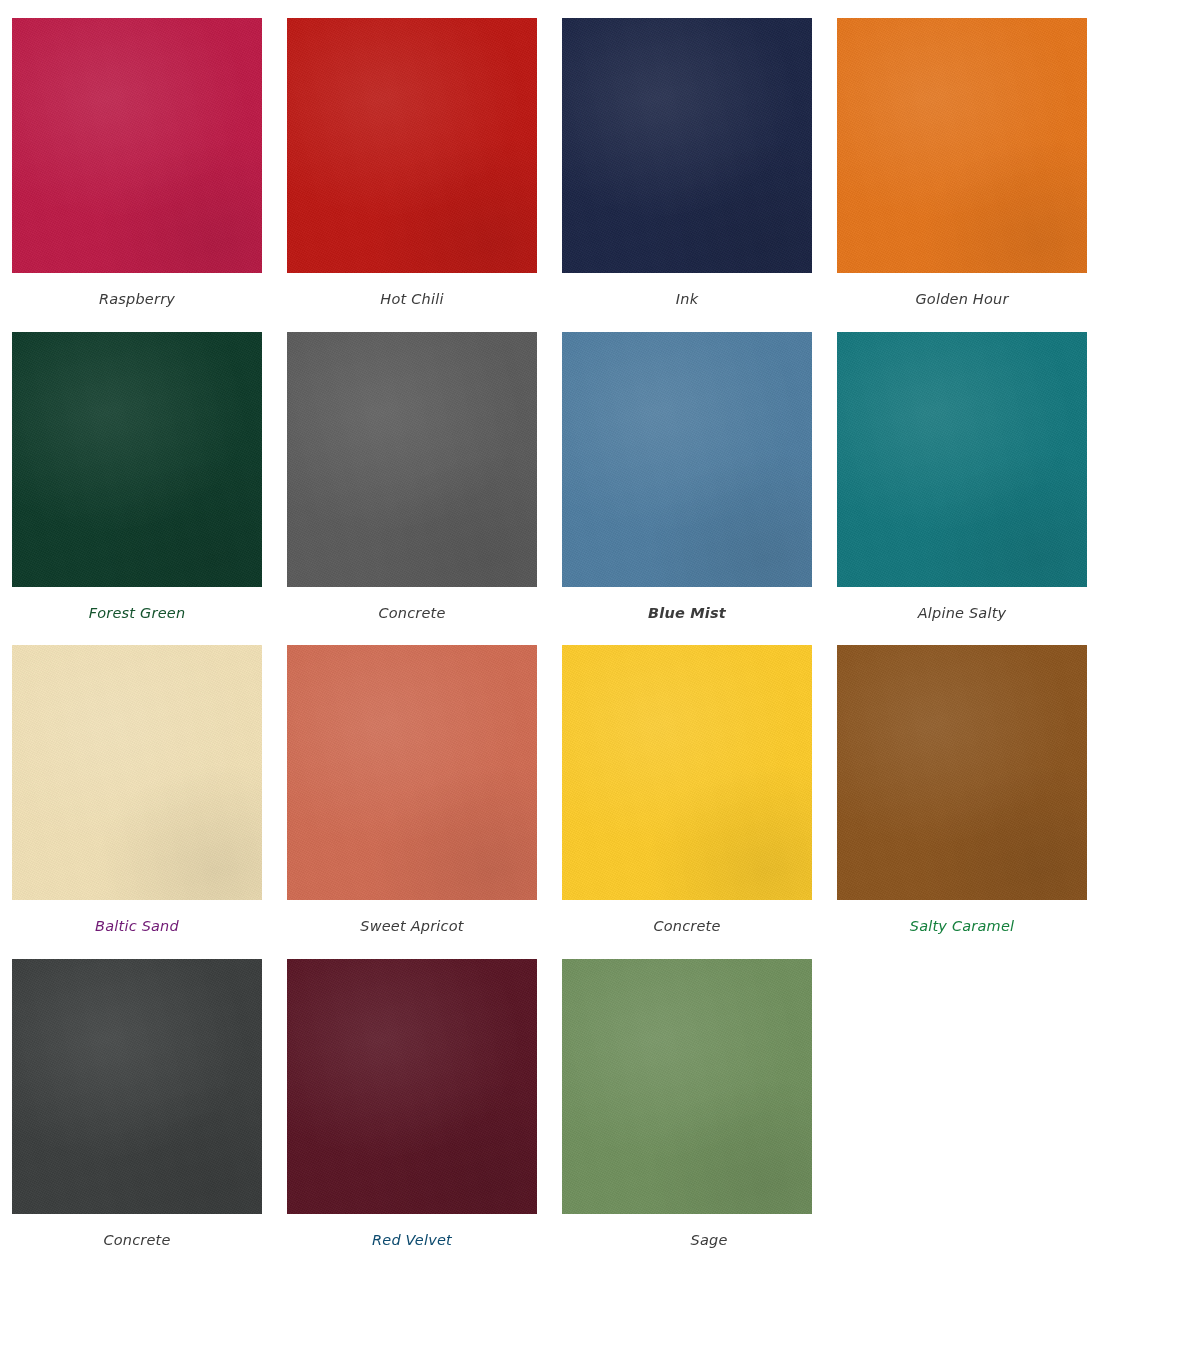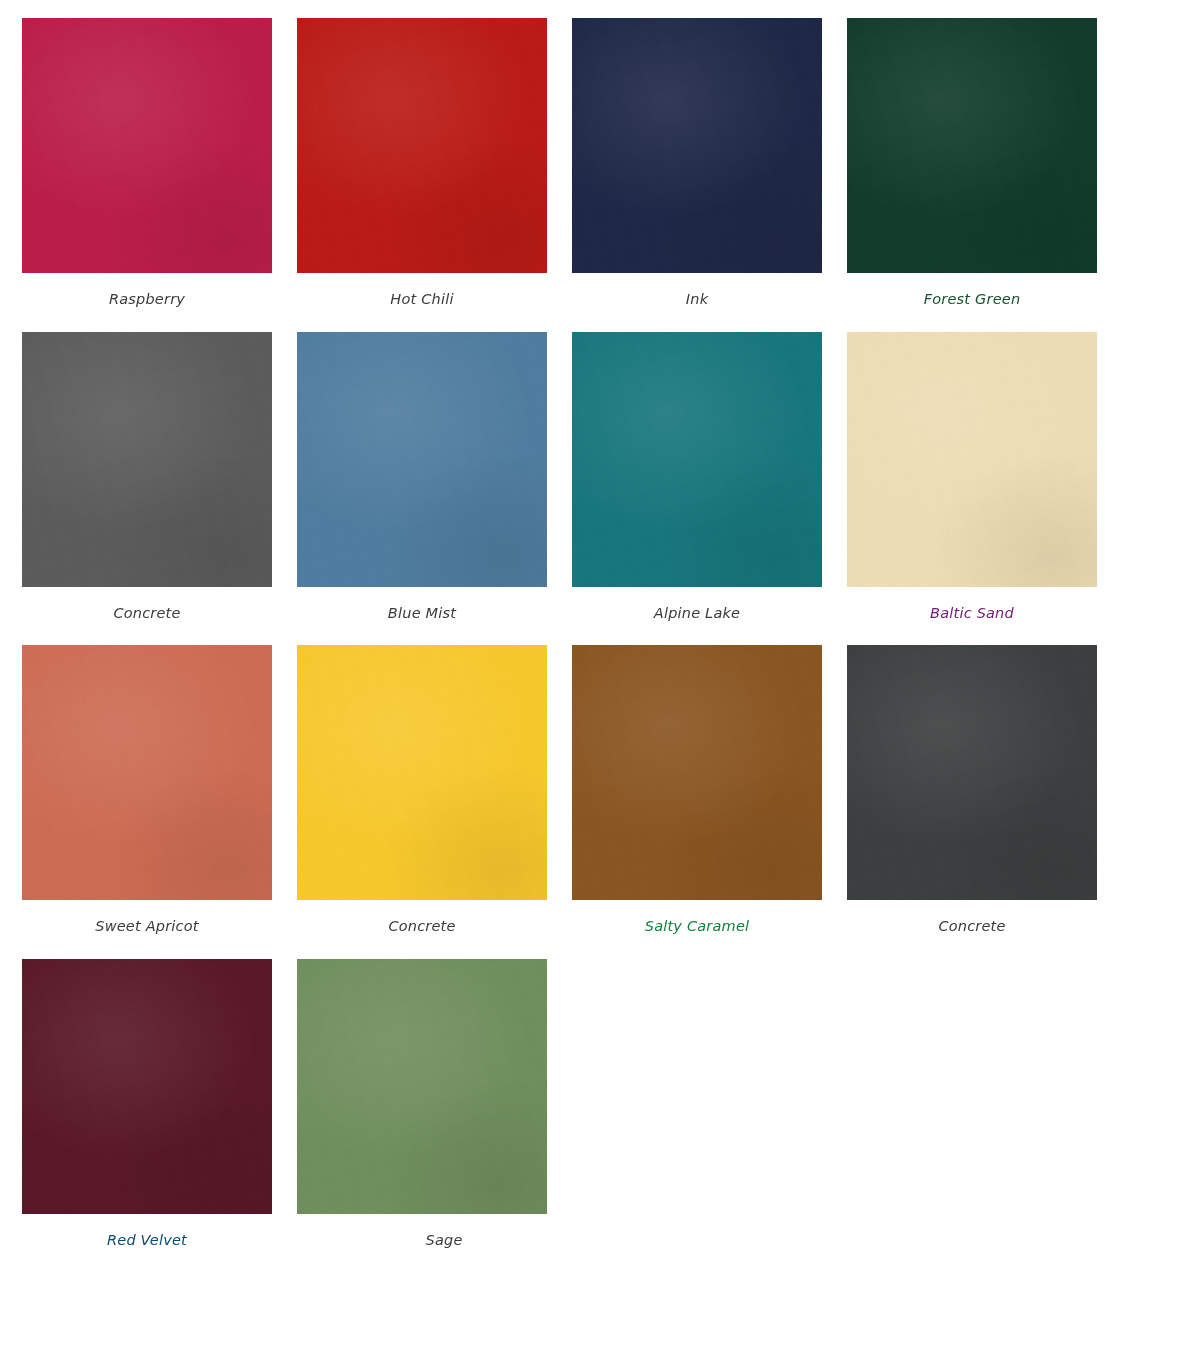--- a/index.html
+++ b/index.html
@@ -12,21 +12,21 @@
     height: 1348px;
     font-family: "DejaVu Sans", sans-serif;
     overflow: hidden;
   }
 
   .palette-grid {
     display: grid;
     grid-template-columns: repeat(4, 250px);
     column-gap: 49px;
     row-gap: 18px;
-    padding: 18px 0 0 22px;
+    padding: 18px 0 0 12px;
     box-sizing: border-box;
     gap: 25px;
   }
 
   .swatch-cell {
     width: 250px;
     display: flex;
     flex-direction: column;
     align-items: center;
   }
@@ -66,34 +66,38 @@
     </div>
     <div class="swatch-cell">
       <div class="swatch-chip" title="Hot Chili" style="background-color: rgb(188, 23, 18);"></div>
       <div class="swatch-label" style="color: rgb(59, 59, 59);">Hot Chili</div>
     </div>
     <div class="swatch-cell">
       <div class="swatch-chip" title="Ink" style="background-color: rgb(27, 37, 69);"></div>
       <div class="swatch-label" style="color: rgb(59, 59, 59);">Ink</div>
     </div>
     <div class="swatch-cell">
+      <div class="swatch-chip" title="Golden Hour" style="background-color: rgb(227, 116, 27);"></div>
+      <div class="swatch-label" style="color: rgb(59, 59, 59);">Golden Hour</div>
+    </div>
+    <div class="swatch-cell">
       <div class="swatch-chip" title="Forest Green" style="background-color: rgb(13, 58, 41);"></div>
       <div class="swatch-label" style="color: #14532d;">Forest Green</div>
     </div>
     <div class="swatch-cell">
       <div class="swatch-chip" title="Concrete" style="background-color: rgb(90, 90, 90);"></div>
       <div class="swatch-label" style="color: rgb(59, 59, 59);">Concrete</div>
     </div>
     <div class="swatch-cell">
       <div class="swatch-chip" title="Blue Mist" style="background-color: rgb(78, 124, 160);"></div>
-      <div class="swatch-label" style="color: rgb(59, 59, 59);">Blue Mist</div>
+      <div class="swatch-label" style="color: rgb(59, 59, 59); font-weight: bold;">Blue Mist</div>
     </div>
     <div class="swatch-cell">
       <div class="swatch-chip" title="Alpine Lake" style="background-color: rgb(19, 118, 124);"></div>
-      <div class="swatch-label" style="color: rgb(59, 59, 59);">Alpine Lake</div>
+      <div class="swatch-label" style="color: rgb(59, 59, 59);">Alpine Salty</div>
     </div>
     <div class="swatch-cell">
       <div class="swatch-chip" title="Baltic Sand" style="background-color: rgb(240, 223, 181);"></div>
       <div class="swatch-label" style="color: #701a75;">Baltic Sand</div>
     </div>
     <div class="swatch-cell">
       <div class="swatch-chip" title="Sweet Apricot" style="background-color: rgb(207, 107, 82);"></div>
       <div class="swatch-label" style="color: rgb(59, 59, 59);">Sweet Apricot</div>
     </div>
     <div class="swatch-cell">

